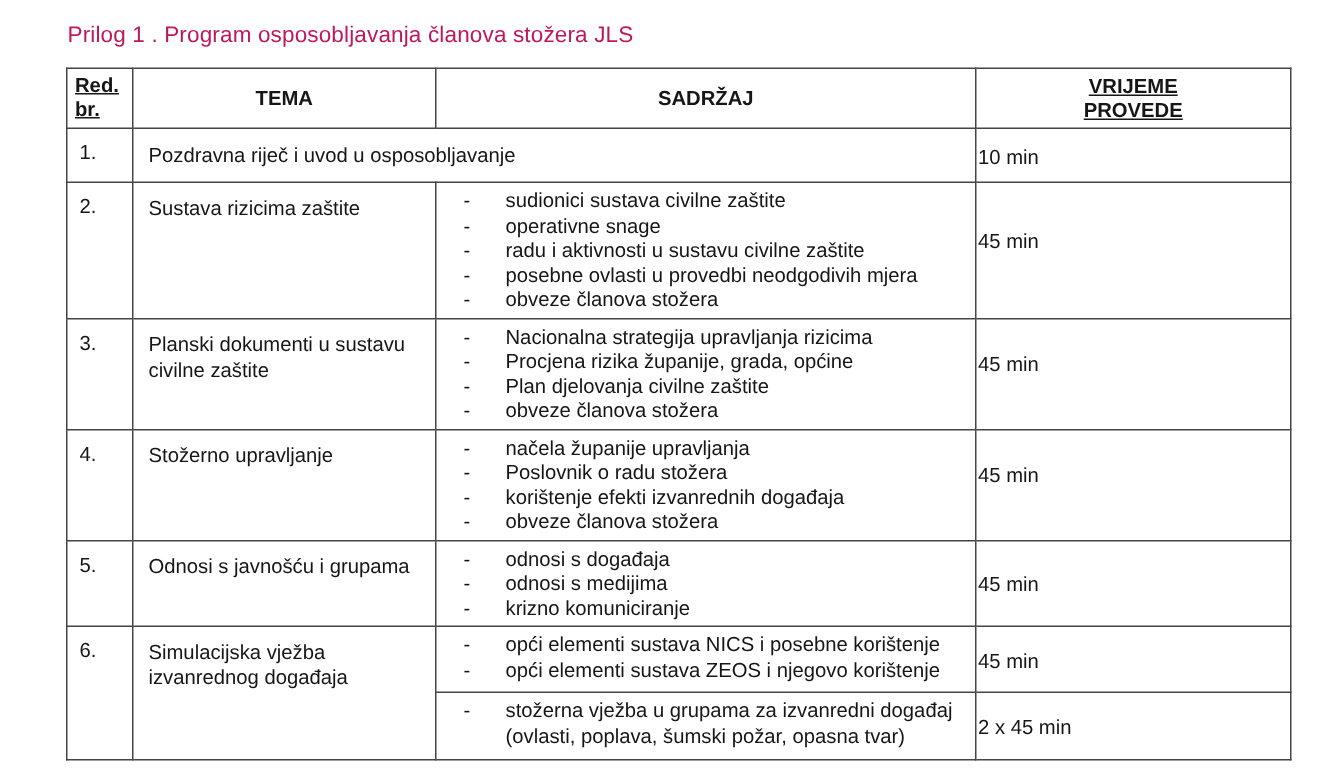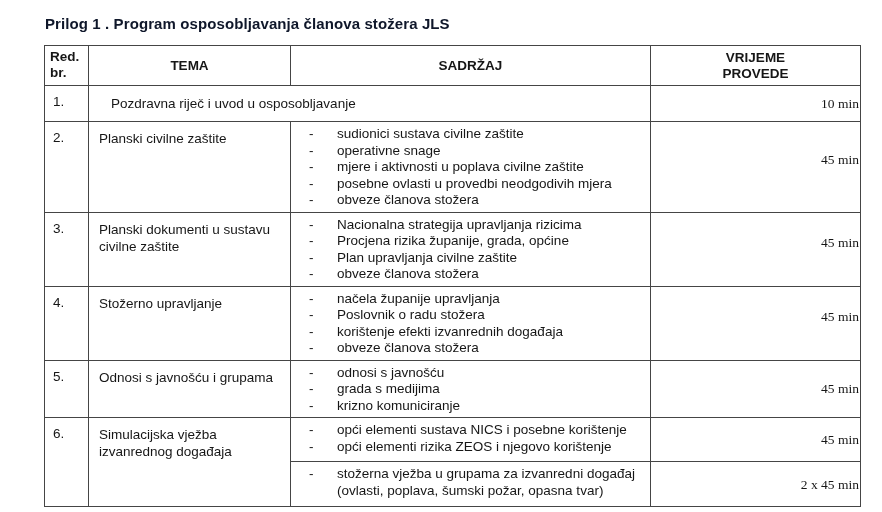--- a/index.html
+++ b/index.html
@@ -11,22 +11,22 @@
     width: 882px;
     height: 512px;
     overflow: hidden;
     font-family: "Liberation Sans", sans-serif;
     color: #161616;
     -webkit-font-smoothing: antialiased;
   }
   .doc-title {
     margin: 15px 0 0 45px;
     font-size: 15px;
-    font-weight: bold;
-    color: #0f172a;
+    font-weight: normal;
+    color: #be185d;
     letter-spacing: 0.1px;
   }
   table.program {
     border-collapse: collapse;
     table-layout: fixed;
     width: 816px;
     margin: 13px 0 0 44px;
   }
   table.program th,
   table.program td {
@@ -46,46 +46,45 @@
     text-align: left;
     vertical-align: top;
     padding: 3px 2px 0 5px;
     line-height: 16px;
   }
   th.h-center {
     text-align: center;
     vertical-align: middle;
     line-height: 16px;
   }
-  .prelines { white-space: pre-line; }
+  .prelines { white-space: pre-line; text-decoration: underline; }
 
   
   td.c-num {
     vertical-align: top;
     text-align: left;
     padding: 8px 2px 0 8px;
   }
   td.c-tema {
     vertical-align: top;
     padding: 8px 10px 0 10px;
     line-height: 17px;
   }
   td.c-merged {
     vertical-align: middle;
-    padding-left: 22px;
+    padding-left: 10px;
   }
   td.c-sadrzaj {
     vertical-align: top;
     padding: 4px 8px 3px 0;
   }
   td.c-time {
-    text-align: right;
+    text-align: left;
     vertical-align: middle;
     padding-bottom: 14px;
-    font-family: Liberation Serif, serif;
   }
   td.c-time.tight { padding-bottom: 0; }
 
   .item {
     display: flex;
     line-height: 16.5px;
   }
   .item .dash {
     flex: none;
     width: 46px;
@@ -128,33 +127,33 @@
   <tbody>
 
     <tr class="r1">
       <td class="c-num">1.</td>
       <td class="c-merged" colspan="2">Pozdravna riječ i uvod u osposobljavanje</td>
       <td class="c-time tight">10 min</td>
     </tr>
 
     <tr class="r2">
       <td class="c-num">2.</td>
-      <td class="c-tema">Planski civilne zaštite</td>
+      <td class="c-tema">Sustava rizicima zaštite</td>
       <td class="c-sadrzaj">
         <div class="item">
             <span class="dash">-</span>
             <span class="txt">sudionici sustava civilne zaštite</span>
           </div>
         <div class="item">
             <span class="dash">-</span>
             <span class="txt">operativne snage</span>
           </div>
         <div class="item">
             <span class="dash">-</span>
-            <span class="txt">mjere i aktivnosti u poplava civilne zaštite</span>
+            <span class="txt">radu i aktivnosti u sustavu civilne zaštite</span>
           </div>
         <div class="item">
             <span class="dash">-</span>
             <span class="txt">posebne ovlasti u provedbi neodgodivih mjera</span>
           </div>
         <div class="item">
             <span class="dash">-</span>
             <span class="txt">obveze članova stožera</span>
           </div>
       </td>
@@ -168,21 +167,21 @@
         <div class="item">
             <span class="dash">-</span>
             <span class="txt">Nacionalna strategija upravljanja rizicima</span>
           </div>
         <div class="item">
             <span class="dash">-</span>
             <span class="txt">Procjena rizika županije, grada, općine</span>
           </div>
         <div class="item">
             <span class="dash">-</span>
-            <span class="txt">Plan upravljanja civilne zaštite</span>
+            <span class="txt">Plan djelovanja civilne zaštite</span>
           </div>
         <div class="item">
             <span class="dash">-</span>
             <span class="txt">obveze članova stožera</span>
           </div>
       </td>
       <td class="c-time">45 min</td>
     </tr>
 
     <tr class="r4">
@@ -208,45 +207,45 @@
       </td>
       <td class="c-time">45 min</td>
     </tr>
 
     <tr class="r5">
       <td class="c-num">5.</td>
       <td class="c-tema">Odnosi s javnošću i grupama</td>
       <td class="c-sadrzaj">
         <div class="item">
             <span class="dash">-</span>
-            <span class="txt">odnosi s javnošću</span>
-          </div>
-        <div class="item">
-            <span class="dash">-</span>
-            <span class="txt">grada s medijima</span>
+            <span class="txt">odnosi s događaja</span>
+          </div>
+        <div class="item">
+            <span class="dash">-</span>
+            <span class="txt">odnosi s medijima</span>
           </div>
         <div class="item">
             <span class="dash">-</span>
             <span class="txt">krizno komuniciranje</span>
           </div>
       </td>
       <td class="c-time tight">45 min</td>
     </tr>
 
     <tr class="r6a">
       <td class="c-num" rowspan="2">6.</td>
       <td class="c-tema" rowspan="2">Simulacijska vježba izvanrednog događaja</td>
       <td class="c-sadrzaj">
         <div class="item">
             <span class="dash">-</span>
             <span class="txt">opći elementi sustava NICS i posebne korištenje</span>
           </div>
         <div class="item">
             <span class="dash">-</span>
-            <span class="txt">opći elementi rizika ZEOS i njegovo korištenje</span>
+            <span class="txt">opći elementi sustava ZEOS i njegovo korištenje</span>
           </div>
       </td>
       <td class="c-time tight">45 min</td>
     </tr>
 
     <tr class="r6b">
       <td class="c-sadrzaj">
         <div class="item">
             <span class="dash">-</span>
             <span class="txt">stožerna vježba u grupama za izvanredni događaj (ovlasti, poplava, šumski požar, opasna tvar)</span>

